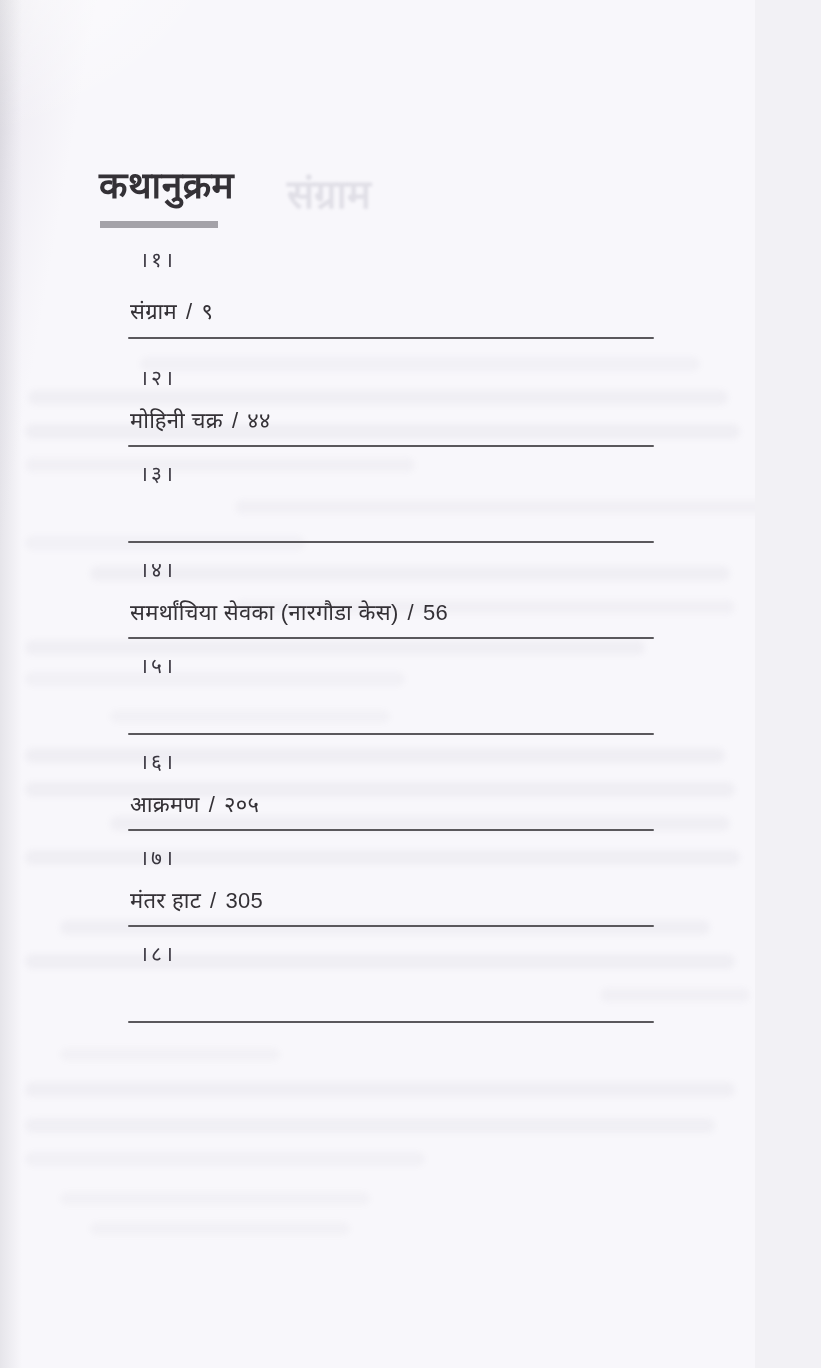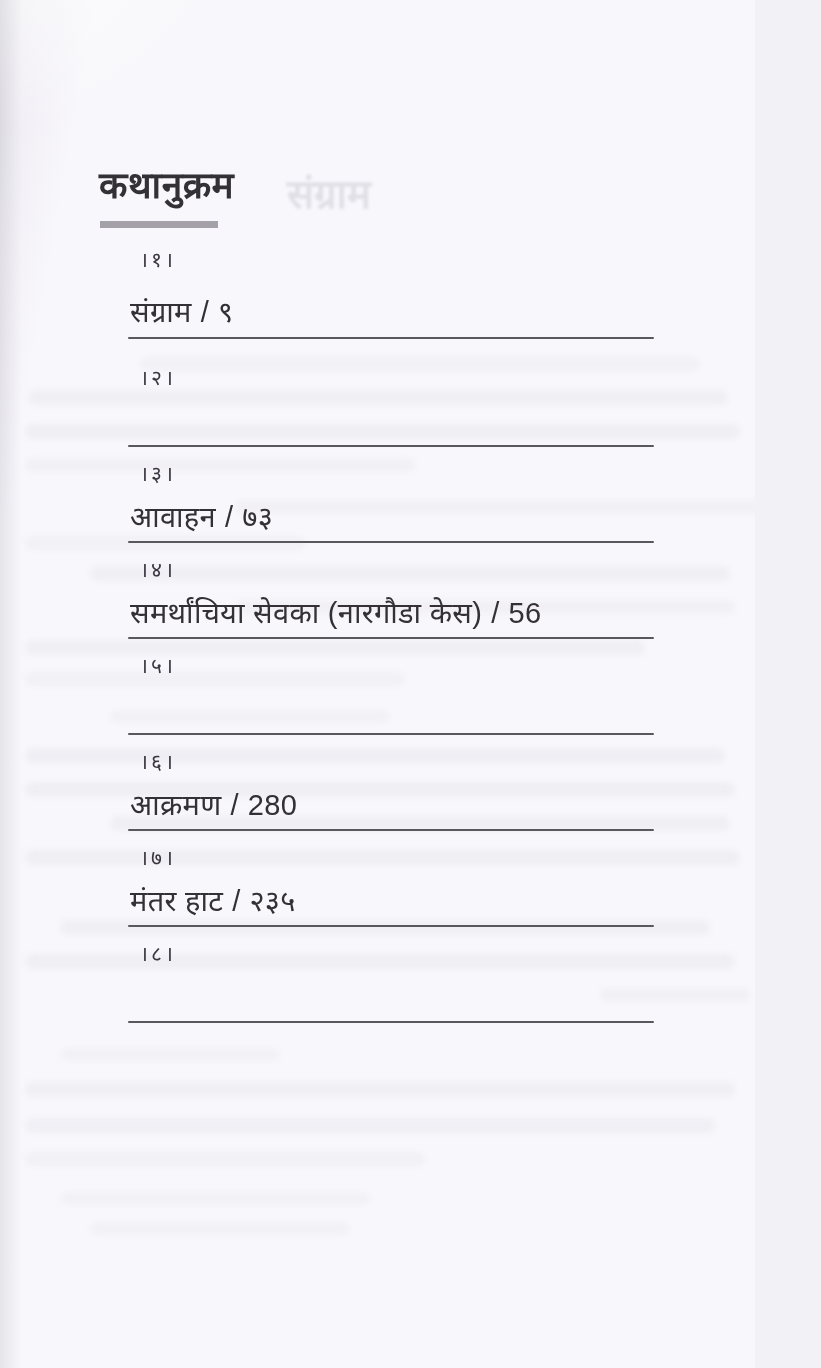--- a/index.html
+++ b/index.html
@@ -64,21 +64,21 @@
   .entry:first-child .rule { top: 90px; }
   .marker {
     font-size: 21px;
     letter-spacing: 3px;
     padding-left: 10px;
     line-height: 26px;
     color: #3a3740;
   }
   .title-row {
     margin-top: 13px;
-    font-size: 29px;
+    font-size: 22px;
     line-height: 34px;
     white-space: nowrap;
     letter-spacing: 0.3px;
   }
   .sep { margin: 0 9px; }
   .rule {
     position: absolute;
     left: -2px;
     right: 0;
     top: 80px;
@@ -148,56 +148,56 @@
   <div class="entry">
     <div class="marker">।१।</div>
     <div class="title-row">
       <span class="c-title">संग्राम</span><span class="sep">/</span><span class="c-page">९</span>
     </div>
     <div class="rule"></div>
   </div>
 
   <div class="entry">
     <div class="marker">।२।</div>
+    <div class="title-row">
+      <span class="c-title">मोहिनी चक्र</span><span class="sep">/</span><span class="c-page">४४</span>
+    </div>
     <div class="rule"></div>
   </div>
 
   <div class="entry">
     <div class="marker">।३।</div>
-    <div class="title-row">
-      <span class="c-title">आवाहन</span><span class="sep">/</span><span class="c-page">७३</span>
-    </div>
     <div class="rule"></div>
   </div>
 
   <div class="entry">
     <div class="marker">।४।</div>
     <div class="title-row">
       <span class="c-title">समर्थांचिया सेवका (नारगौडा केस)</span><span class="sep">/</span><span class="c-page">56</span>
     </div>
     <div class="rule"></div>
   </div>
 
   <div class="entry">
     <div class="marker">।५।</div>
     <div class="rule"></div>
   </div>
 
   <div class="entry">
     <div class="marker">।६।</div>
     <div class="title-row">
-      <span class="c-title">आक्रमण</span><span class="sep">/</span><span class="c-page">280</span>
+      <span class="c-title">आक्रमण</span><span class="sep">/</span><span class="c-page">२०५</span>
     </div>
     <div class="rule"></div>
   </div>
 
   <div class="entry">
     <div class="marker">।७।</div>
     <div class="title-row">
-      <span class="c-title">मंतर हाट</span><span class="sep">/</span><span class="c-page">२३५</span>
+      <span class="c-title">मंतर हाट</span><span class="sep">/</span><span class="c-page">305</span>
     </div>
     <div class="rule"></div>
   </div>
 
   <div class="entry">
     <div class="marker">।८।</div>
     <div class="rule"></div>
   </div>
 </div>
 </div>

